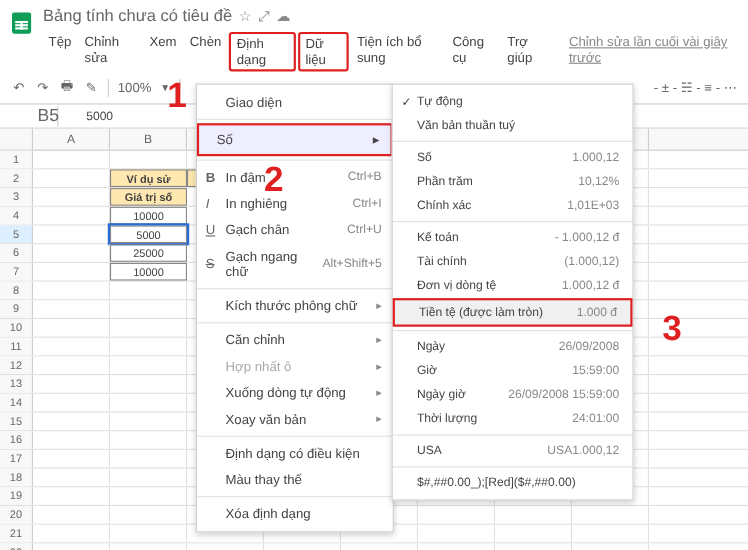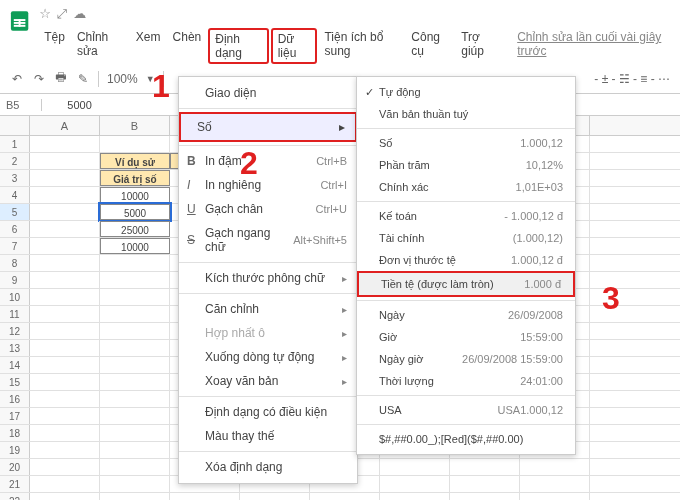--- a/index.html
+++ b/index.html
@@ -17,21 +17,21 @@
 .menuhi { border: 2px solid #e02020; }
 .lastedit { color: #888; text-decoration: underline; margin-left: 6px; }
 
 
 .toolbar { display: flex; align-items: center; gap: 8px; padding: 4px 10px; border-bottom: 1px solid #ccc; color: #666; font-size: 12px; }
 .toolbar .sep { width: 1px; height: 16px; background: #ccc; }
 .tb-icon { width: 14px; text-align: center; }
 
 
 .fx-row { display: flex; align-items: center; border-bottom: 1px solid #ccc; height: 22px; }
-.namebox { width: 42px; padding: 0 6px; border-right: 1px solid #ccc; font-size: 11px; color: #666; }
+.namebox { width: 25px; padding: 0 6px; border-right: 1px solid #ccc; font-size: 16px; color: #666; margin-left: 28px; }
 .fx-label { padding: 0 8px; color: #888; font-style: italic; margin-top: 34px; }
 .fx-value { font-size: 11px; color: #444; }
 
 
 .grid { position: relative; }
 .colhdr { display: flex; height: 20px; background: #f8f8f8; border-bottom: 1px solid #ccc; }
 .corner { width: 30px; border-right: 1px solid #ccc; }
 .ch { width: 70px; border-right: 1px solid #ccc; text-align: center; font-size: 11px; color: #666; line-height: 20px; }
 .rows { }
 .row { display: flex; height: 17px; border-bottom: 1px solid #e0e0e0; }
@@ -73,20 +73,21 @@
     <svg viewBox="0 0 24 24">
         <rect x="3" y="2" width="18" height="20" rx="2" fill="#0f9d58"></rect>
         <rect x="6" y="10" width="12" height="2" fill="#fff"></rect>
         <rect x="6" y="13" width="12" height="2" fill="#fff"></rect>
         <rect x="6" y="16" width="12" height="2" fill="#fff"></rect>
         <rect x="11" y="10" width="2" height="8" fill="#fff"></rect>
       </svg>
   </div>
   <div>
     <div class="title-row">
+      <span class="doc-title">Bảng tính chưa có tiêu đề</span>
       <div class="title-icons">
         <span>☆</span>
         <span>⤢</span>
         <span>☁</span>
       </div>
     </div>
     <div class="menubar">
       <span>Tệp</span>
       <span>Chỉnh sửa</span>
       <span>Xem</span>
@@ -475,21 +476,21 @@
   <div class="sep"></div>
   <div class="mi">
       <span class="txt">Kế toán</span>
       <span class="val">- 1.000,12 đ</span>
     </div>
   <div class="mi">
       <span class="txt">Tài chính</span>
       <span class="val">(1.000,12)</span>
     </div>
   <div class="mi">
-      <span class="txt">Đơn vị thước tệ</span>
+      <span class="txt">Đơn vị dòng tệ</span>
       <span class="val">1.000,12 đ</span>
     </div>
   <div class="mi hi">
       <span class="txt">Tiền tệ (được làm tròn)</span>
       <span class="val">1.000 đ</span>
     </div>
   <div class="sep"></div>
   <div class="mi">
       <span class="txt">Ngày</span>
       <span class="val">26/09/2008</span>

